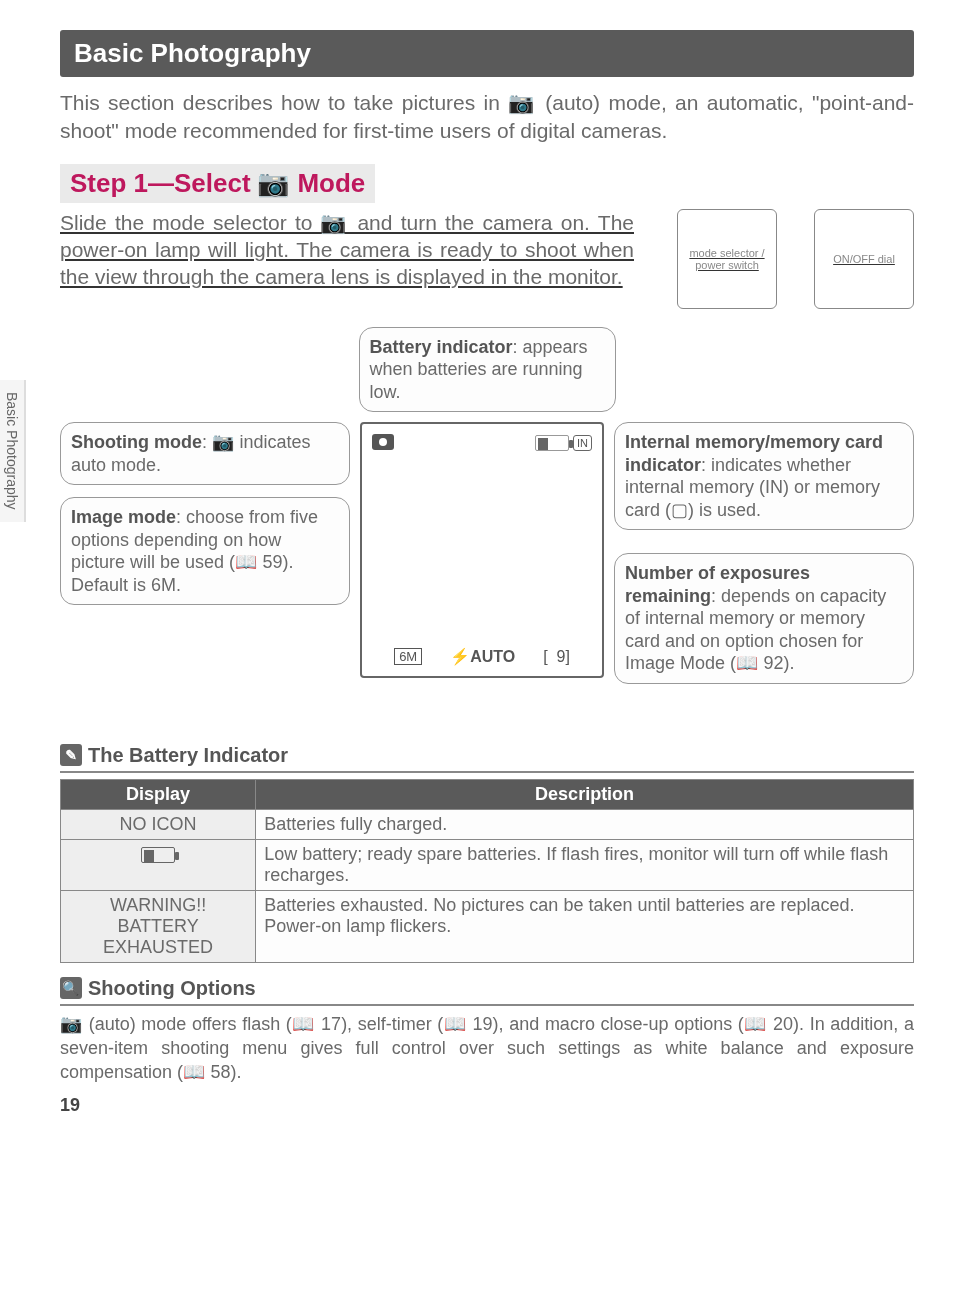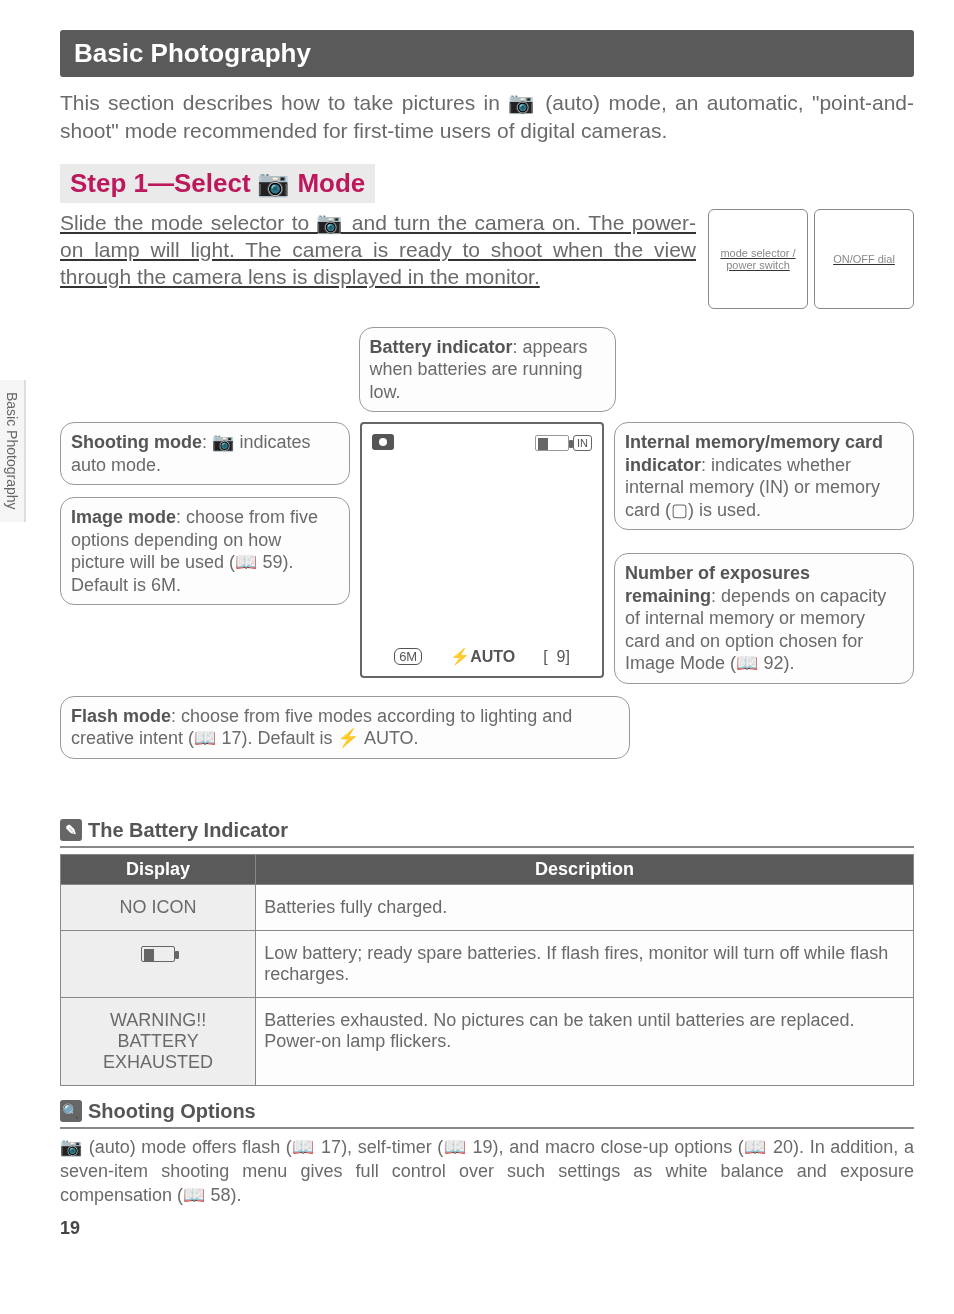--- a/index.html
+++ b/index.html
@@ -3,44 +3,44 @@
 <meta charset="utf-8">
 <style>
   * { box-sizing: border-box; margin: 0; padding: 0; }
   body { font-family: "Segoe UI", Arial, sans-serif; background: #fff; color: #333; width: 954px; margin: 0 auto; padding: 30px 40px 20px 60px; position: relative; }
   .side-tab { position: absolute; left: 0; top: 380px; background: #f5f5f5; border-right: 2px solid #ddd; padding: 12px 4px; writing-mode: vertical-rl; text-orientation: mixed; font-size: 14px; color: #666; }
   .section-header { background: #5a5a5a; color: #fff; font-weight: bold; font-size: 26px; padding: 8px 14px; border-radius: 3px; margin-bottom: 12px; }
   .intro { font-size: 21px; color: #6a6a6a; line-height: 1.35; text-align: justify; margin-bottom: 18px; }
   .step-header { display: inline-block; background: #eaeaea; color: #be185d; font-weight: bold; font-size: 26px; padding: 4px 10px; margin-bottom: 6px; }
   .step-desc-row { display: flex; gap: 12px; margin-bottom: 18px; text-decoration: underline; }
   .step-desc { font-size: 21px; color: #6a6a6a; line-height: 1.3; flex: 1; text-align: justify; }
-  .device-box { width: 120px; height: 100px; border: 1.5px solid #888; border-radius: 6px; flex-shrink: 0; display: flex; align-items: center; justify-content: center; font-size: 11px; color: #888; text-align: center; }
+  .device-box { width: 120px; height: 100px; border: 1.5px solid #888; border-radius: 6px; flex-shrink: 0; display: flex; align-items: center; justify-content: center; font-size: 11px; color: #888; text-align: center; margin-left: 31px; }
   .device-row { display:flex; gap:6px;}
   .device-row .device-box { width: 100px; height: 100px;}
   .diagram-area { position: relative; margin: 10px 0 60px 0; }
   .callout { border: 1px solid #999; border-radius: 14px; background: #fdfdfd; padding: 8px 10px; font-size: 18px; color: #6a6a6a; line-height: 1.25; }
   .callout b { color: #555; font-weight: bold; }
   .diag-top-row { display: flex; justify-content: center; margin-bottom: 10px;}
   .diag-mid-row { display: flex; align-items: flex-start; gap: 10px; }
   .diag-left-col { display: flex; flex-direction: column; gap: 12px; width: 290px; }
   .diag-center { flex: 1; border: 2px solid #666; border-radius: 4px; height: 256px; position: relative; display:flex; flex-direction:column; justify-content:space-between; padding:10px;}
   .diag-right-col { display: flex; flex-direction: column; gap: 23px; width: 300px; }
   .screen-row-top { display:flex; justify-content:space-between; font-size:16px; color:#555;}
   .screen-row-bot { display:flex; gap:28px; justify-content:center; font-size:16px; color:#555; align-items:center;}
-  .screen-icon { display:inline-flex; align-items:center; justify-content:center; border:1.5px solid #555; border-radius:6px; padding:0 4px; font-size:13px; color:#555; background:#fff;}
+  .screen-icon { display:inline-flex; align-items:center; justify-content:center; border:1.5px solid #555; border-radius:0; padding:0 4px; font-size:13px; color:#555; background:#fff;}
   .camera-glyph { display:inline-block; width:22px; height:16px; background:#555; border-radius:3px; position:relative; vertical-align:-2px;}
   .camera-glyph::before { content:""; position:absolute; width:8px; height:8px; background:#fff; border-radius:50%; left:7px; top:4px;}
   .diag-bottom-row { margin-top: 12px; }
   .wide-callout { width: 570px; }
   .alongside { display:flex; gap:10px; align-items:flex-start;}
   .sub-header { display:flex; align-items:center; gap:6px; color:#555; font-weight:bold; font-size:20px; border-bottom:2px solid #888; padding-bottom:4px; margin-bottom:6px; margin-top:14px;}
   .icon-box { display:inline-flex; width:22px; height:22px; background:#666; color:#fff; font-size:14px; align-items:center; justify-content:center; border-radius:3px;}
   table { border-collapse: collapse; width: 100%; font-size:18px; color:#6a6a6a;}
   th { background:#5a5a5a; color:#fff; font-weight:bold; padding:4px 8px; border:1px solid #888;}
-  td { border:1px solid #888; padding:12px 8px; vertical-align:top; background:#fdfdfd;}
+  td { border:1px solid #888; padding:4px 8px; vertical-align:top; background:#fdfdfd;}
   td.disp { text-align:center; background:#eee;}
   .body-text { font-size:18px; color:#6a6a6a; line-height:1.35; text-align:justify; margin-top:4px;}
   .page-num { font-size:18px; color:#444; font-weight:bold; margin-top:10px;}
   .batt-icon { display:inline-block; width:34px; height:16px; border:1.5px solid #666; border-radius:2px; position:relative; vertical-align:-3px;}
   .batt-icon::after{content:"";position:absolute;right:-5px;top:4px;width:4px;height:8px;background:#666;border-radius:1px;}
   .batt-icon::before{content:"";position:absolute;left:2px;top:2px;width:10px;height:12px;background:#666;}
   .flash-glyph{font-weight:bold;}
   .in-icon{display:inline-block;border:1.5px solid #666;border-radius:3px;font-size:11px;padding:0 3px;color:#555;line-height:14px;vertical-align:1px;}
 </style>
 </head>
@@ -97,25 +97,20 @@
     <div class="diag-right-col">
       <div class="callout">
         <b>Internal memory/memory card indicator</b><span>: indicates whether internal memory (IN) or memory card (▢) is used.</span>
       </div>
       <div class="callout">
         <b>Number of exposures remaining</b><span>: depends on capacity of internal memory or memory card and on option chosen for Image Mode (📖 92).</span>
       </div>
     </div>
   </div>
 
-  <div class="diag-bottom-row alongside">
-    <div class="callout wide-callout">
-      <b>Flash mode</b><span>: choose from five modes according to lighting and creative intent (📖 17). Default is ⚡ AUTO.</span>
-    </div>
-  </div>
 </div>
 
 <div class="sub-header">
   <span class="icon-box">✎</span>
   <span>The Battery Indicator</span>
 </div>
 
 <table>
   <tbody>
       <tr>

